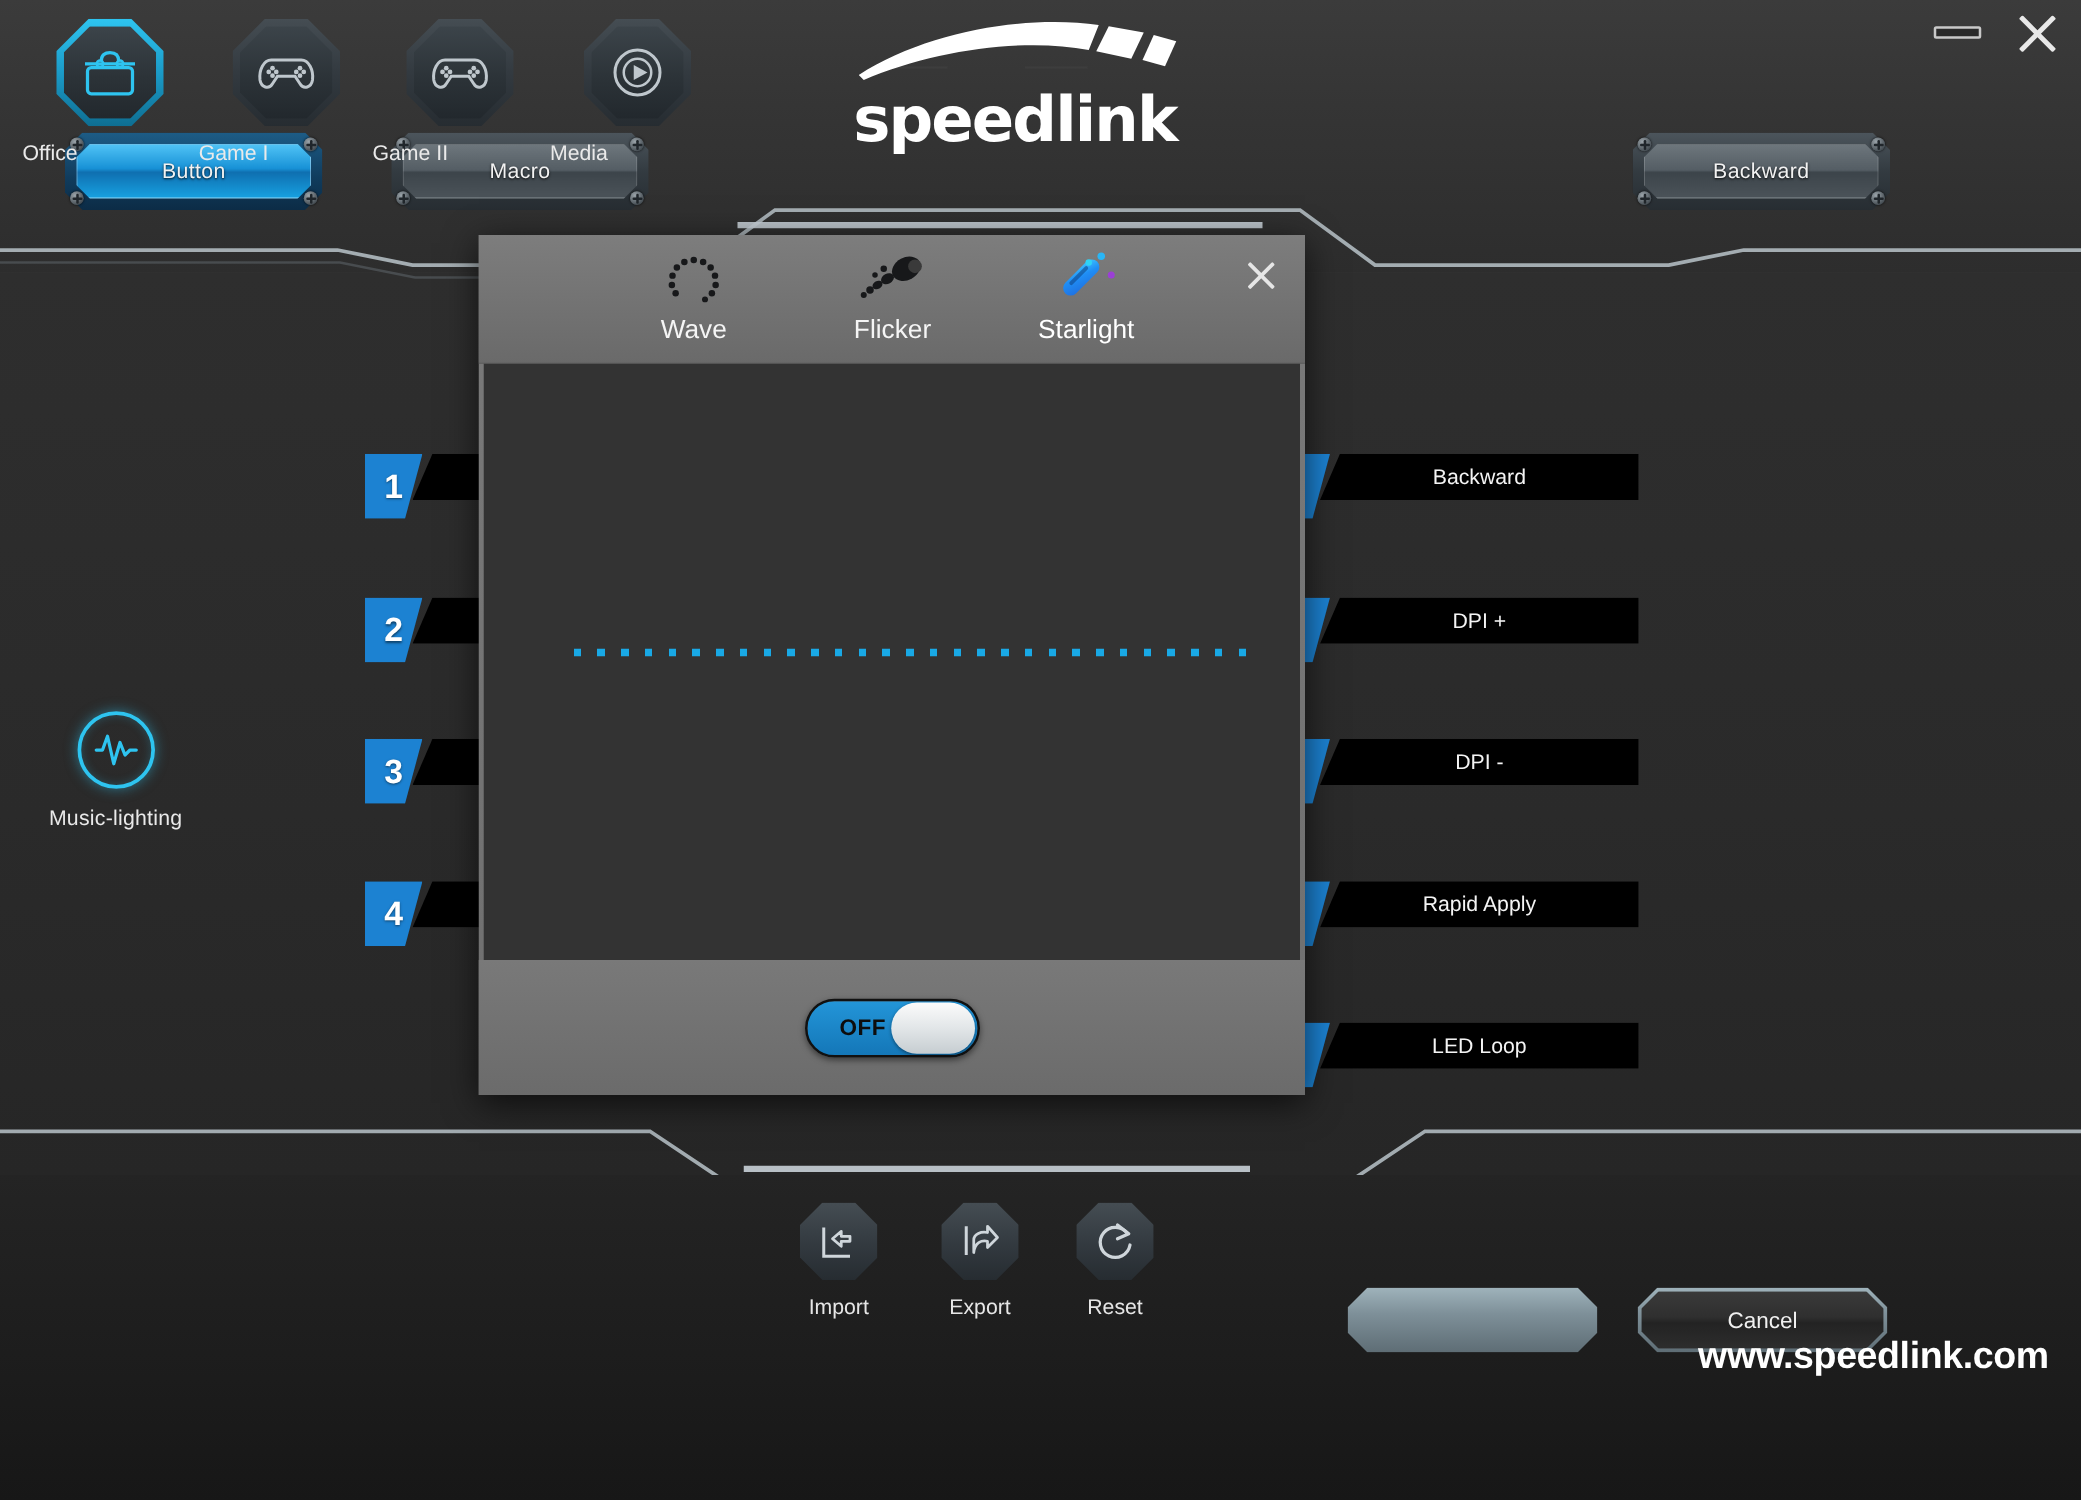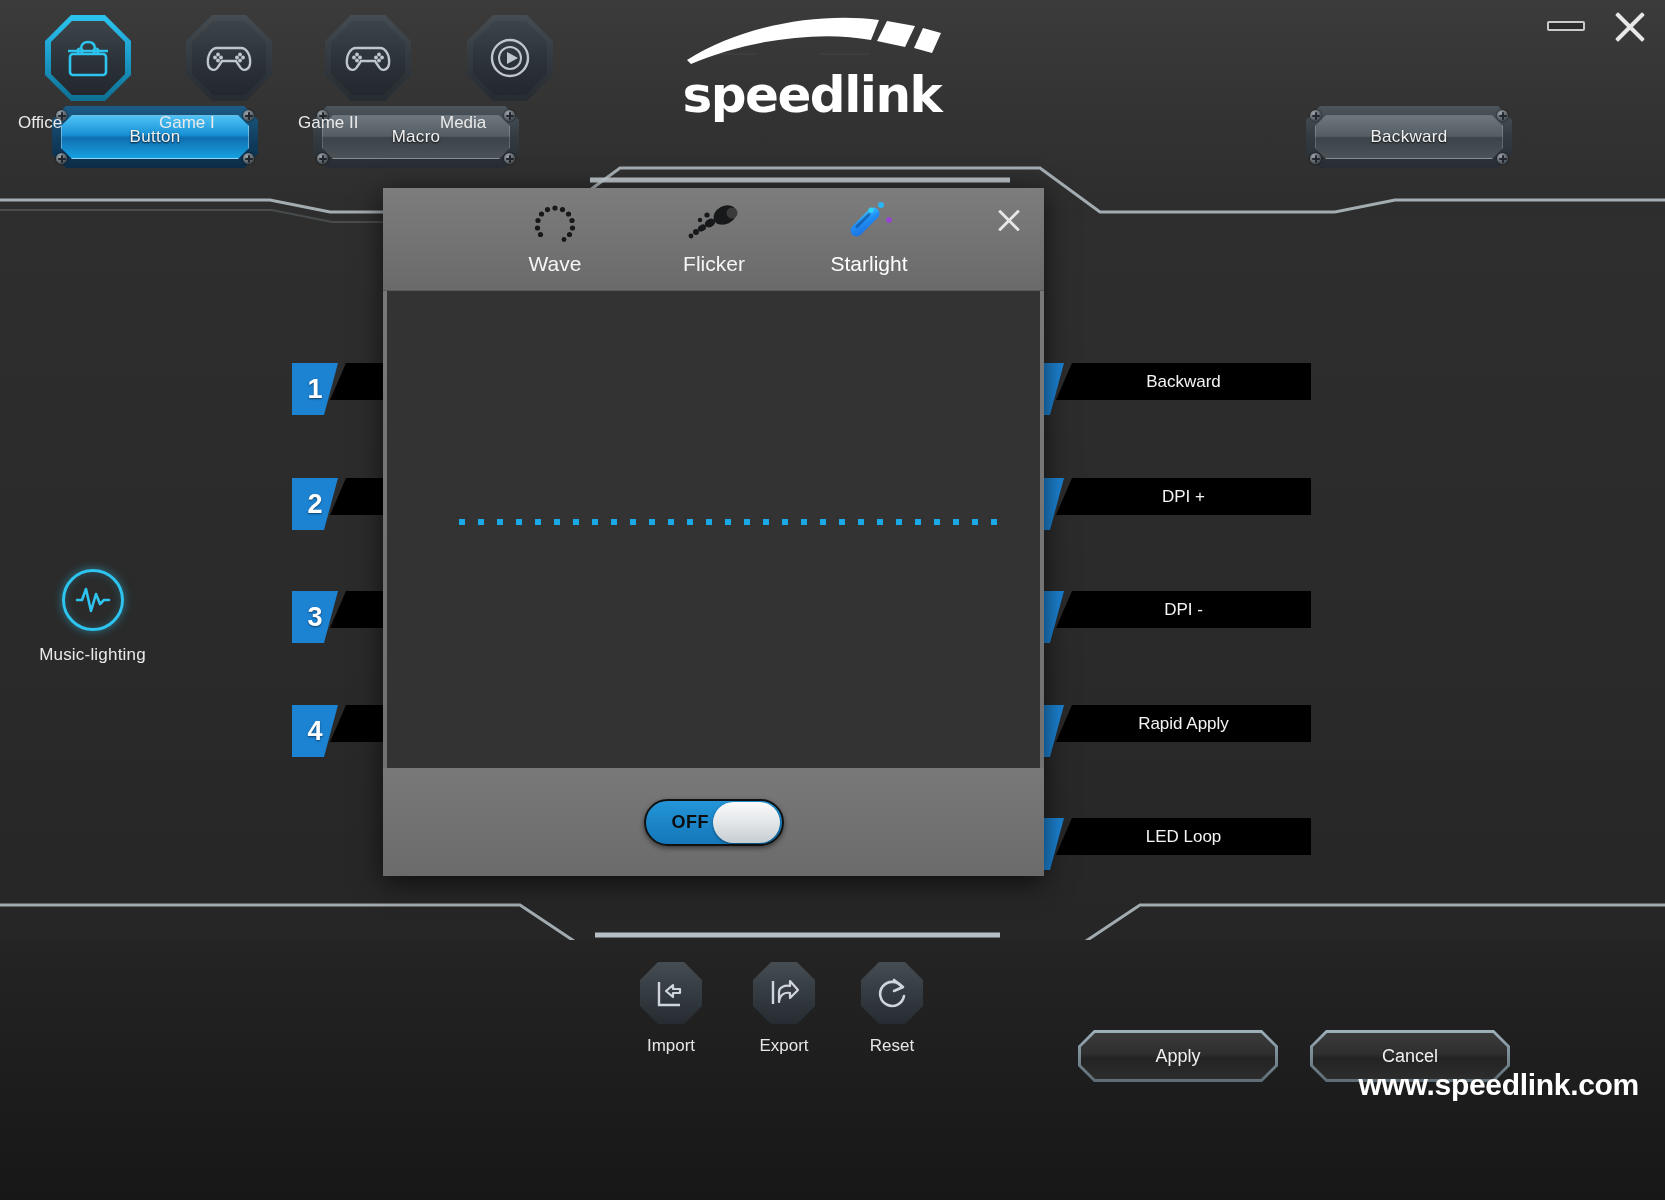--- a/index.html
+++ b/index.html
@@ -455,21 +455,20 @@
       <svg width="34" height="34" viewBox="0 0 34 34">
         <path d="M27 11 A12 12 0 1 0 29 20" fill="none" stroke="#cfd6db" stroke-width="2.6" stroke-linecap="round"></path>
         <path d="M19 4 L28 11 L19 15" fill="none" stroke="#cfd6db" stroke-width="2.6" stroke-linejoin="round" stroke-linecap="round"></path>
       </svg>
     </div>
     <div class="tlabel">Reset</div>
   </div>
 
   <div class="actbtn" style="left:1078px">
     <div class="frame"></div>
-    <div class="face">Apply</div>
   </div>
   <div class="actbtn" style="left:1310px">
     <div class="frame"></div>
     <div class="face">Cancel</div>
   </div>
 
   <div class="site-url">www.speedlink.com</div>
 
   <div class="modal">
 

